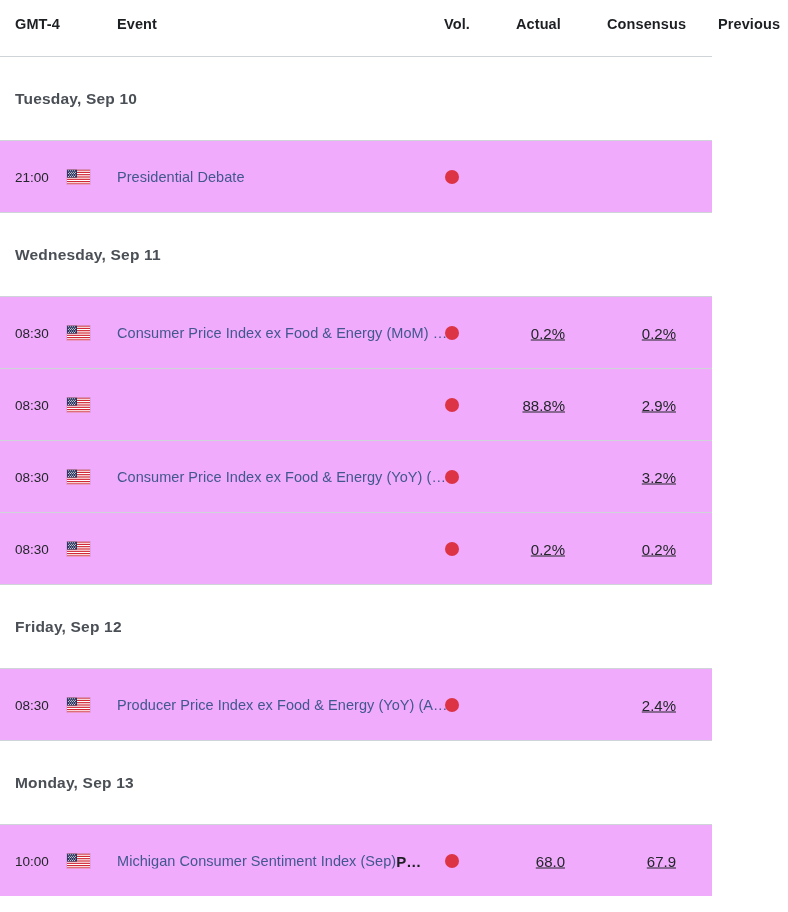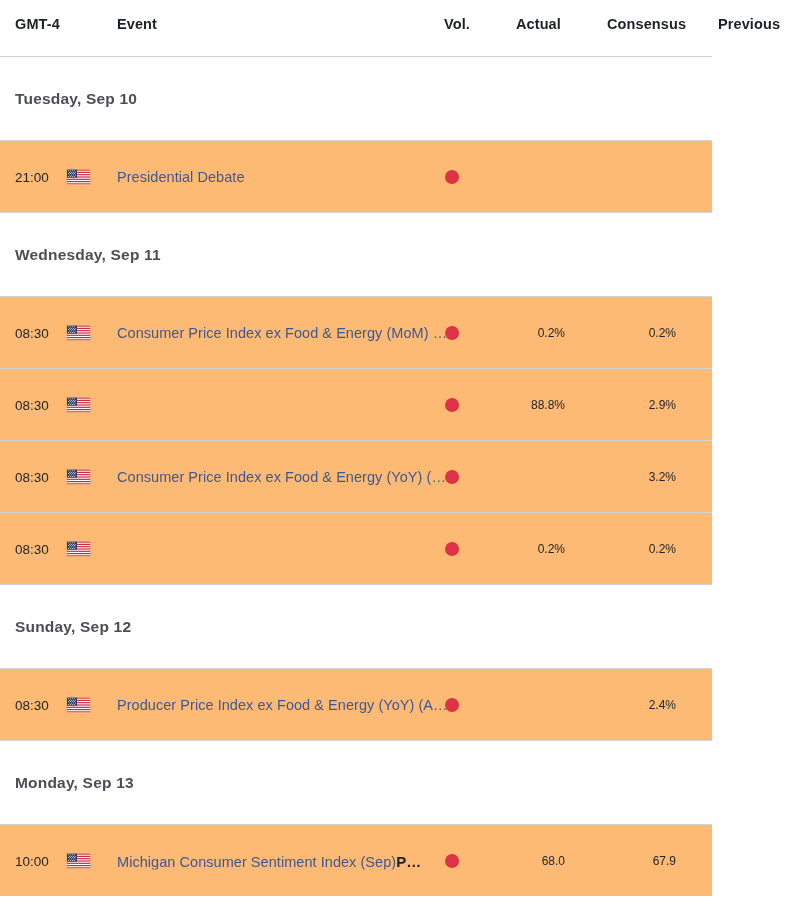--- a/index.html
+++ b/index.html
@@ -62,21 +62,21 @@
     color: #4a4f55;
     letter-spacing: 0.2px;
     white-space: nowrap;
   }
 
   
   .event-row {
     position: relative;
     height: 71px;
     border-bottom: 1px solid #cfd4d8;
-    background: #fdba74;
+    background: #f0abfc;
   }
   .event-row.last { border-bottom: none; }
 
   .ev-time {
     position: absolute;
     left: 15px;
     top: 50%;
     transform: translateY(-50%);
     font-size: 13.5px;
     color: #23262a;
@@ -94,21 +94,21 @@
     box-shadow: 0 0 0 0.5px rgba(0,0,0,0.12);
   }
 
   .ev-name-wrap {
     position: absolute;
     left: 117px;
     top: 50%;
     transform: translateY(-50%);
     max-width: 331px;
     display: flex;
-    align-items: flex-end;
+    align-items: flex-start;
     white-space: nowrap;
     overflow: hidden;
     text-overflow: ellipsis;
   }
   .ev-name {
     font-size: 14.5px;
     color: #42578f;
     white-space: nowrap;
     overflow: hidden;
     text-overflow: ellipsis;
@@ -134,24 +134,25 @@
     width: 14px;
     height: 14px;
     border-radius: 50%;
     background: #dc3445;
   }
 
   .val {
     position: absolute;
     top: 50%;
     transform: translateY(-50%);
-    font-size: 12px;
+    font-size: 15px;
     color: #23262a;
     text-align: right;
     white-space: nowrap;
+    text-decoration: underline;
   }
   .v-actual    { right: 480px; }
   .v-consensus { right: 147px; width: 90px; }
   .v-previous  { right: 36px;  width: 90px; }
 </style>
 </head>
 <body>
 
 <div class="calendar">
 
@@ -401,21 +402,21 @@
         </g>
       </svg>
     </span>
     <div class="vol-dot" style="background: rgb(220, 52, 69);"></div>
     <div class="val v-actual"></div>
     <div class="val v-consensus">0.2%</div>
     <div class="val v-previous">0.2%</div>
   </div>
 
   <div class="day-row">
-    <div class="day-label">Sunday, Sep 12</div>
+    <div class="day-label">Friday, Sep 12</div>
   </div>
 
   <div class="event-row">
     <div class="ev-time">08:30</div>
     <span class="flag" title="United States">
       <svg viewBox="0 0 23 15" width="23" height="15" xmlns="http://www.w3.org/2000/svg">
         <rect width="23" height="15" fill="#ffffff"></rect>
         <g fill="#cf2030">
           <rect y="0" width="23" height="1.154"></rect>
           <rect y="2.308" width="23" height="1.154"></rect>

